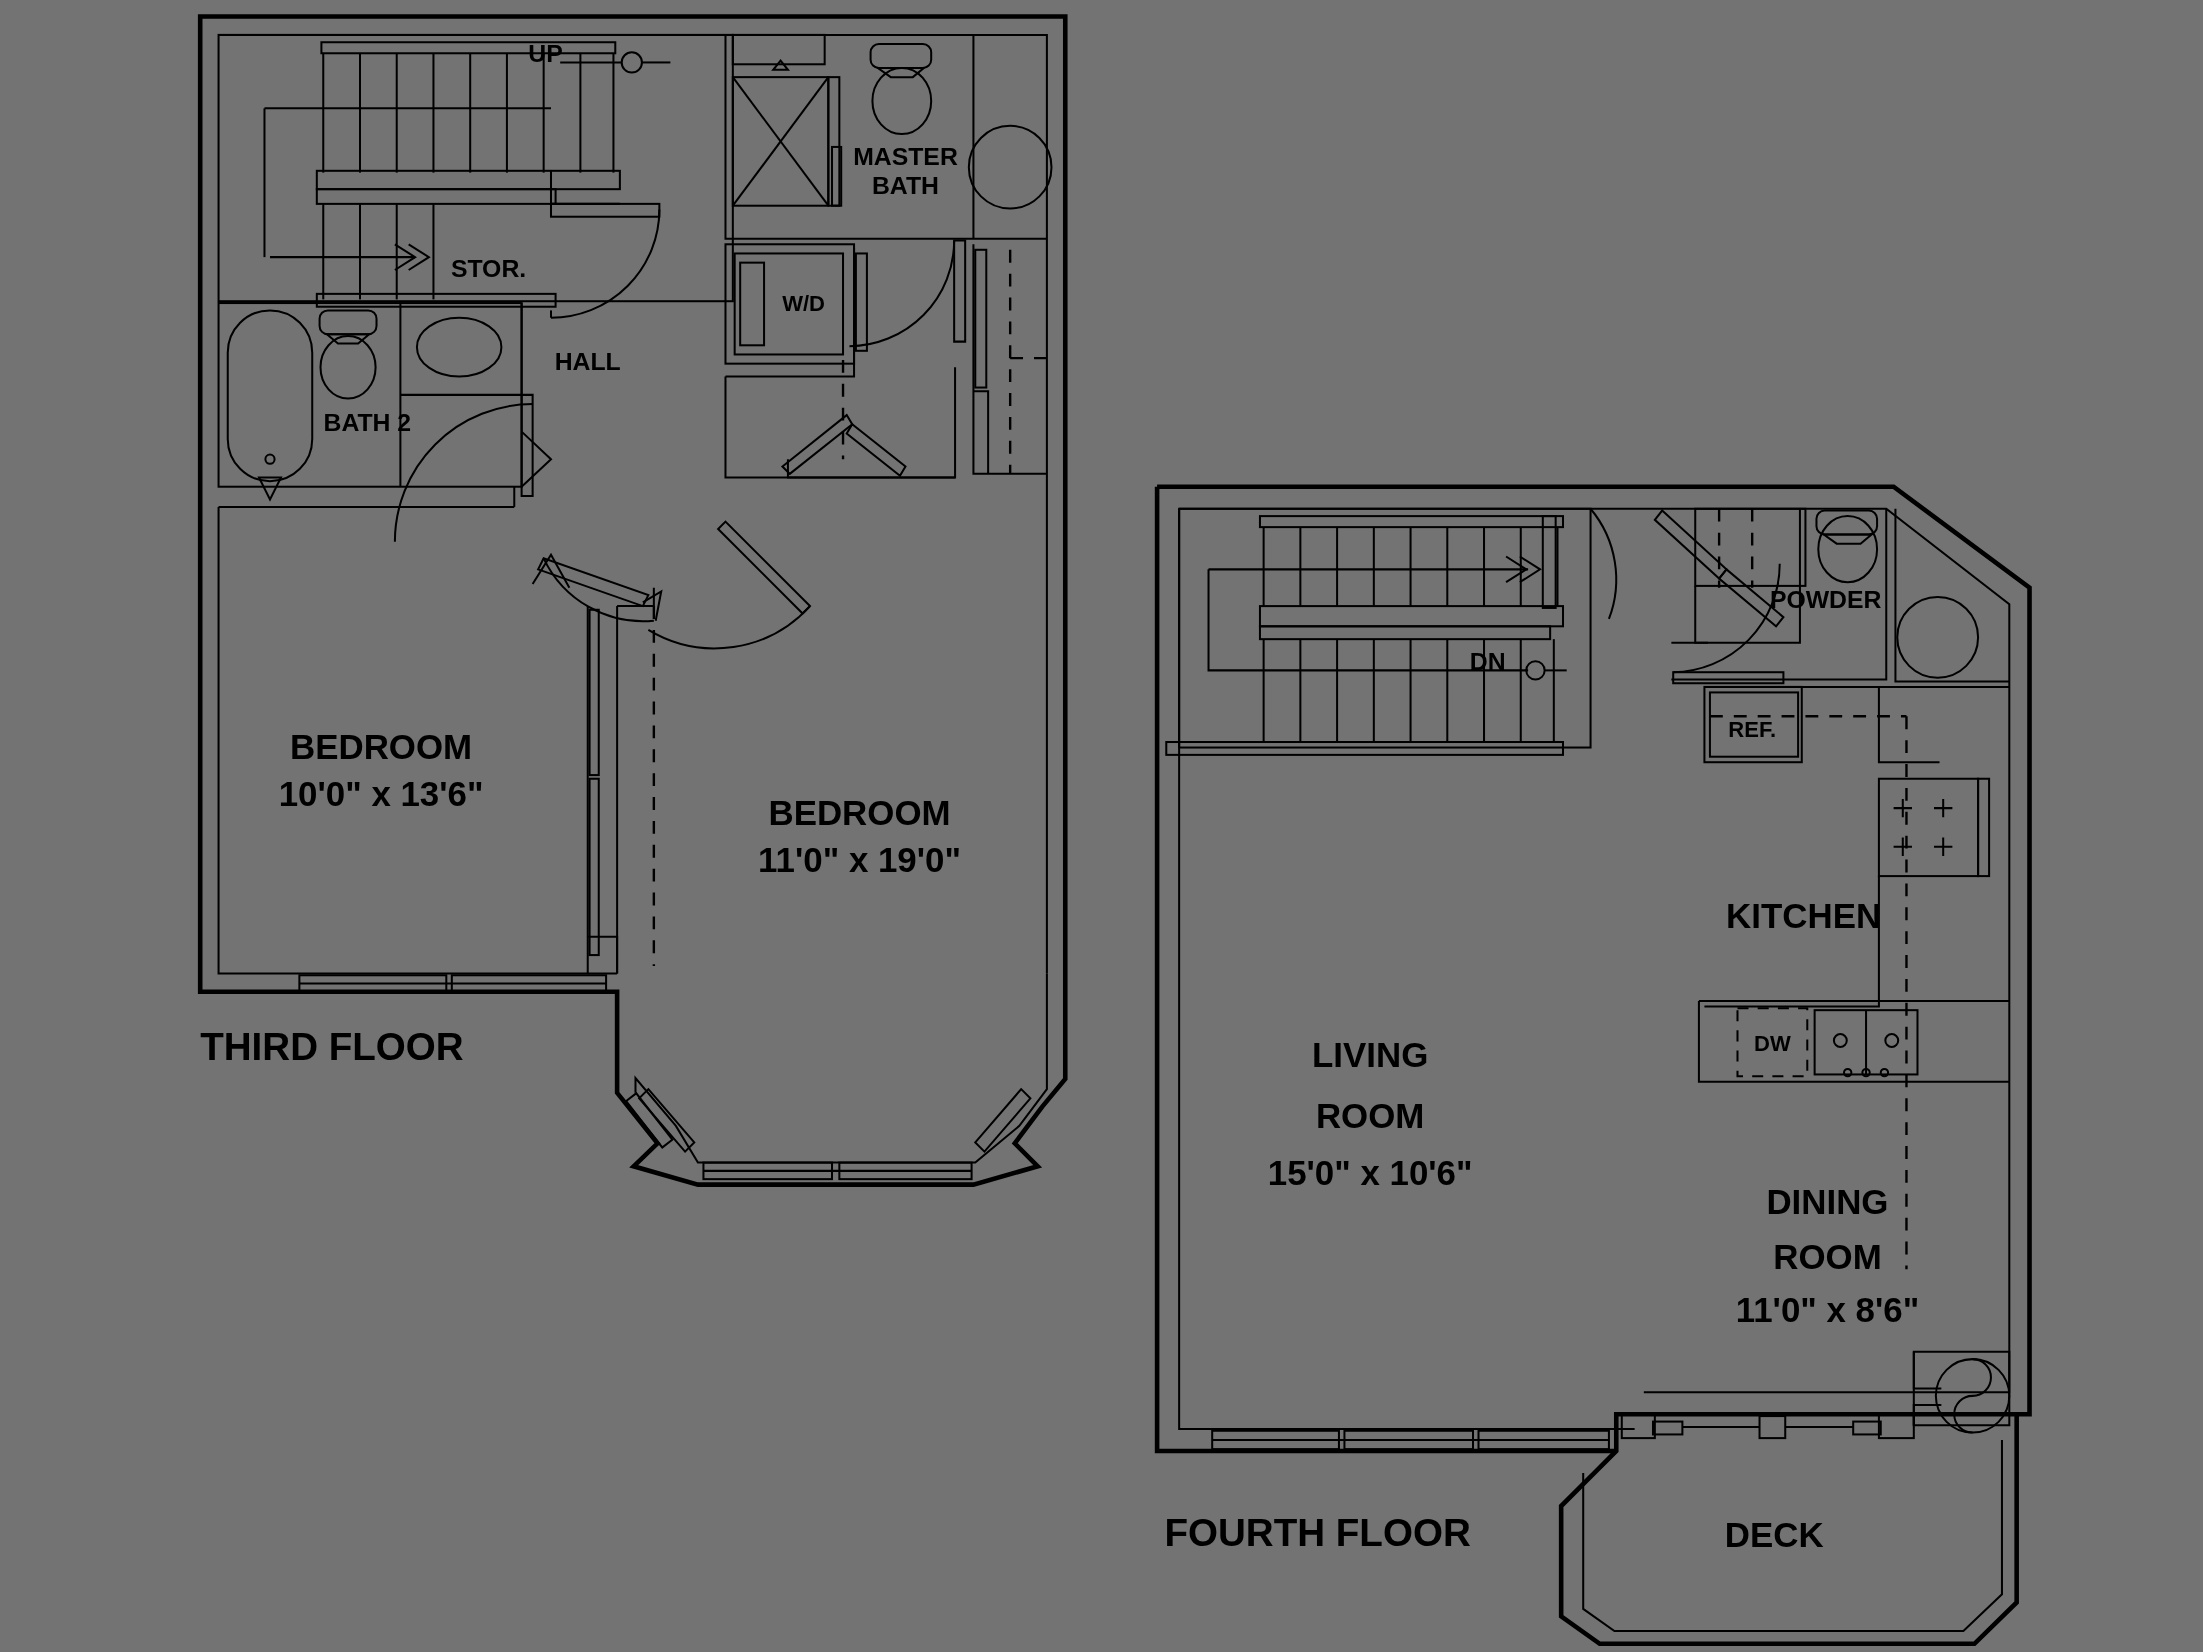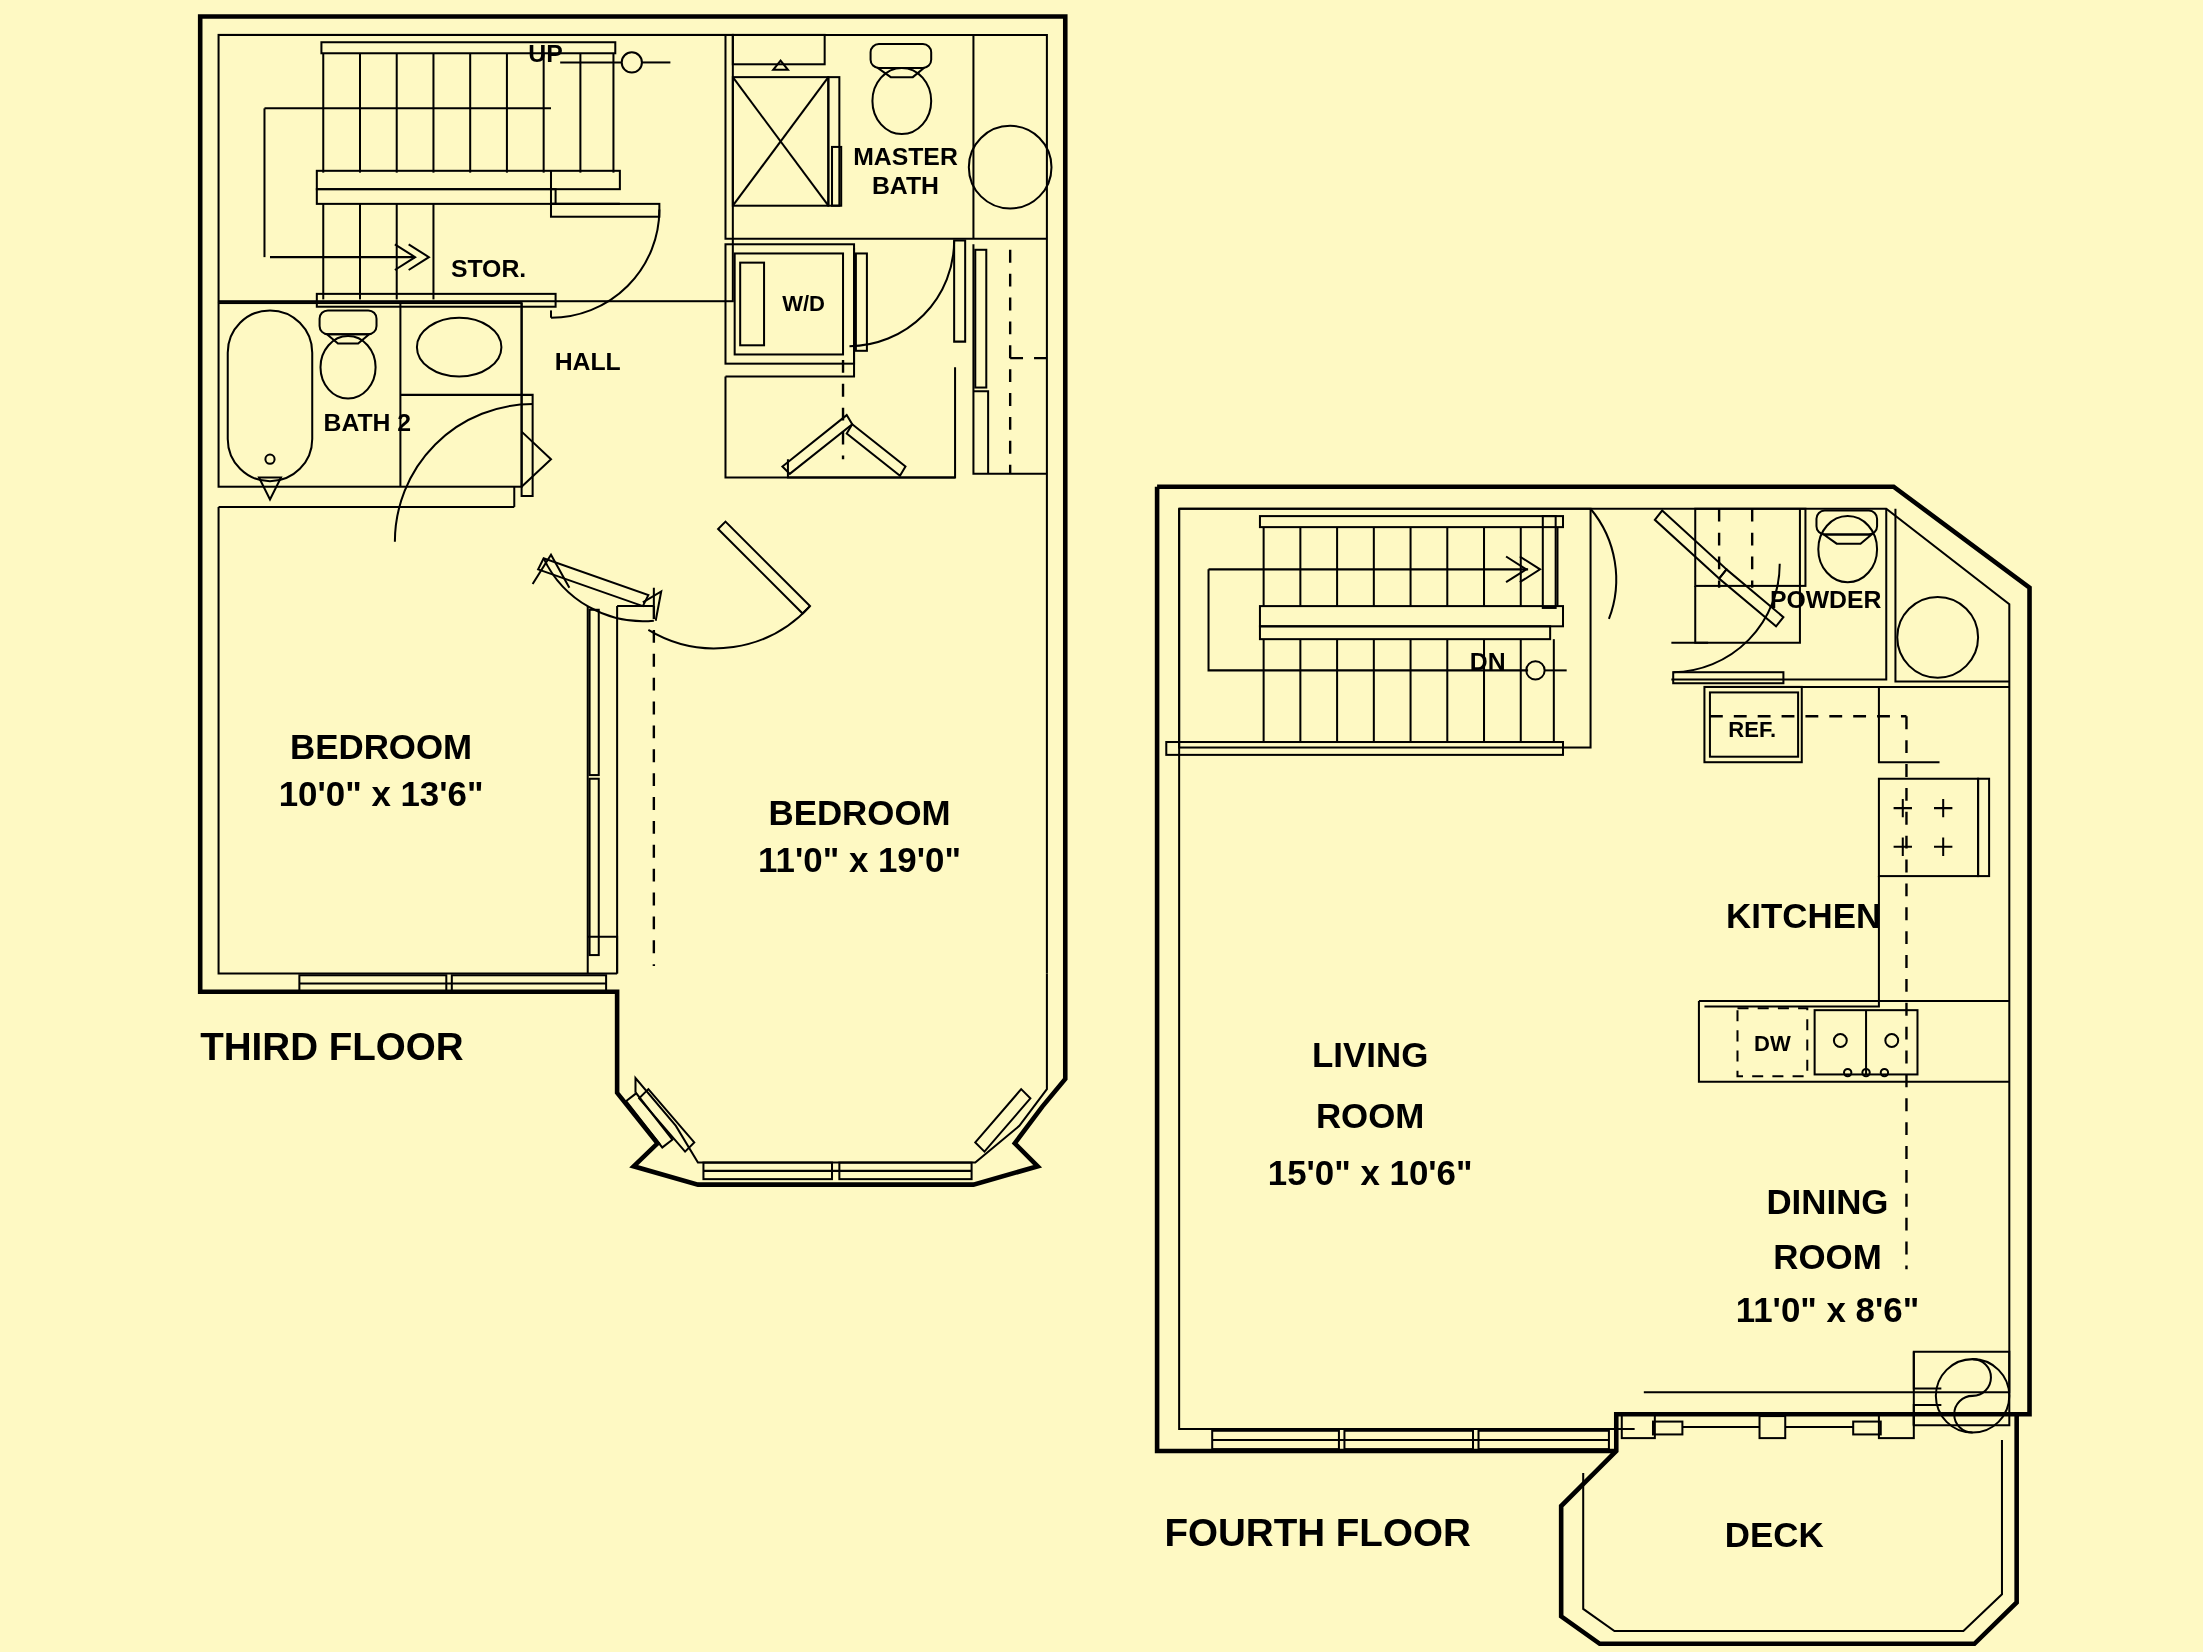--- a/index.html
+++ b/index.html
@@ -1,18 +1,18 @@
 <!DOCTYPE html>
 <html style="font-size:14.7px"><head>
 <meta charset="utf-8">
 <style>
   html,body{margin:0;padding:0;background:#ffffff;}
   body{width:2204px;height:1653px;overflow:hidden;
        font-family:"Liberation Sans", sans-serif;}
-  #stage{position:relative;width:2204px;height:1653px;background:#fef9c3;}
+  #stage{position:relative;width:2204px;height:1653px;background:#737373;}
   svg{display:block;}
   .lbl{font-weight:bold;fill:#000;font-family:"Liberation Sans", sans-serif;
        text-anchor:middle;dominant-baseline:middle;}
   .lbl-room{font-size:38px;}
   .lbl-dim{font-size:38px;}
   .lbl-small{font-size:27px;}
   .lbl-tiny{font-size:24px;}
   .lbl-floor{font-size:42px;text-anchor:start;}
   .wall{fill:none;stroke:#000;stroke-width:5;stroke-linejoin:miter;}
   .wall-hair{fill:none;stroke:#000;stroke-width:2.2;}

